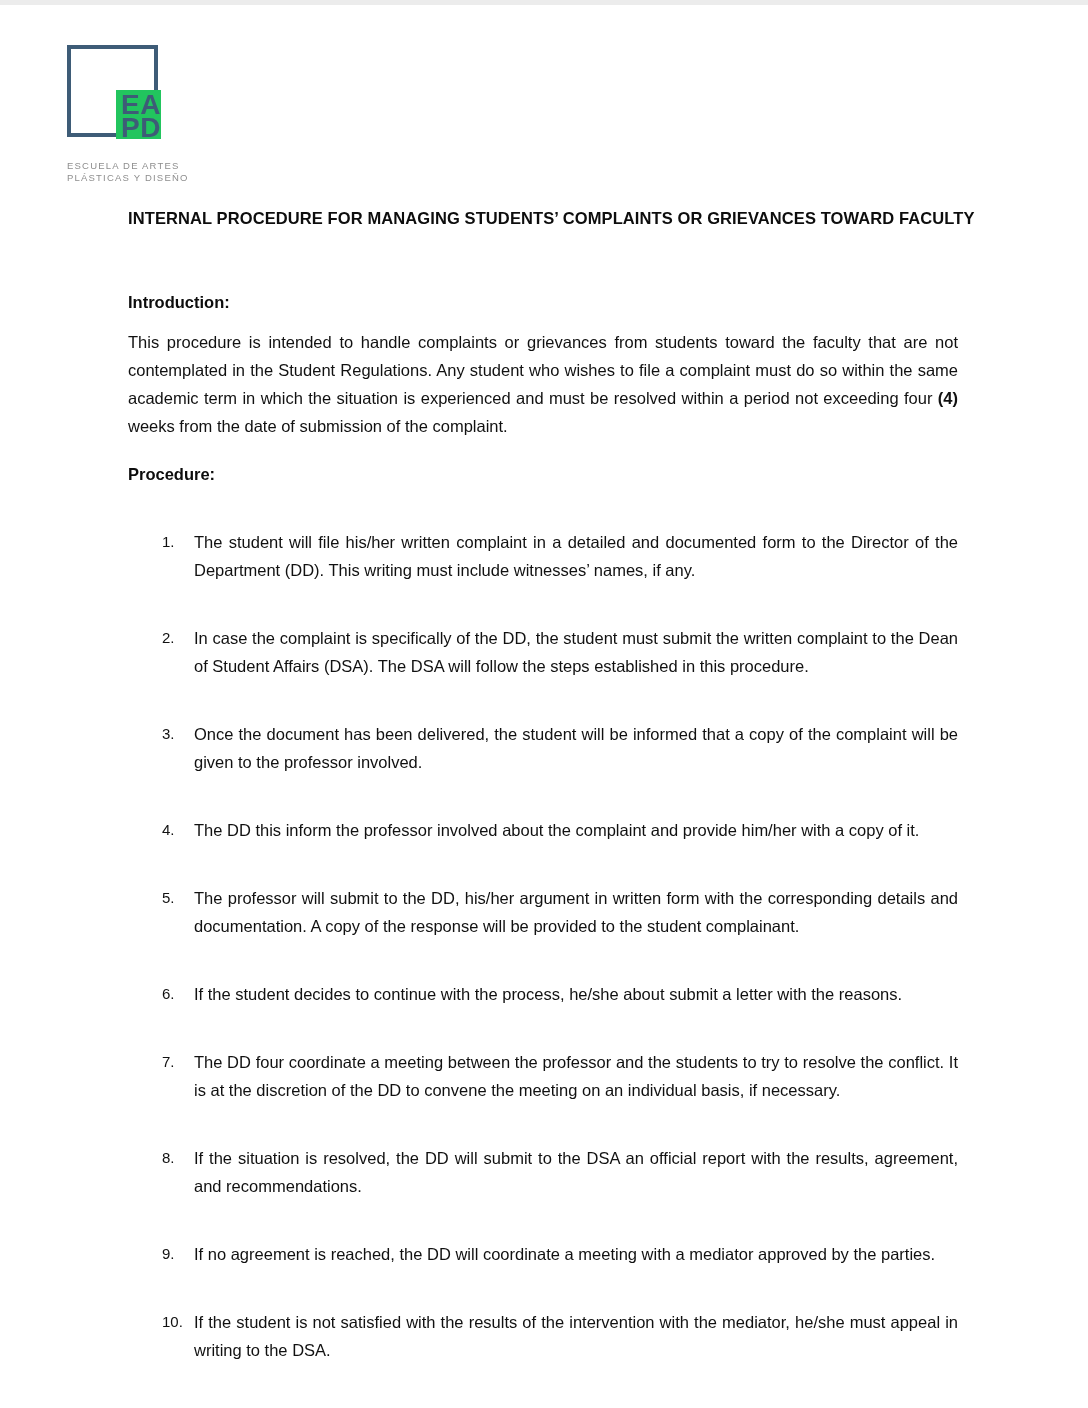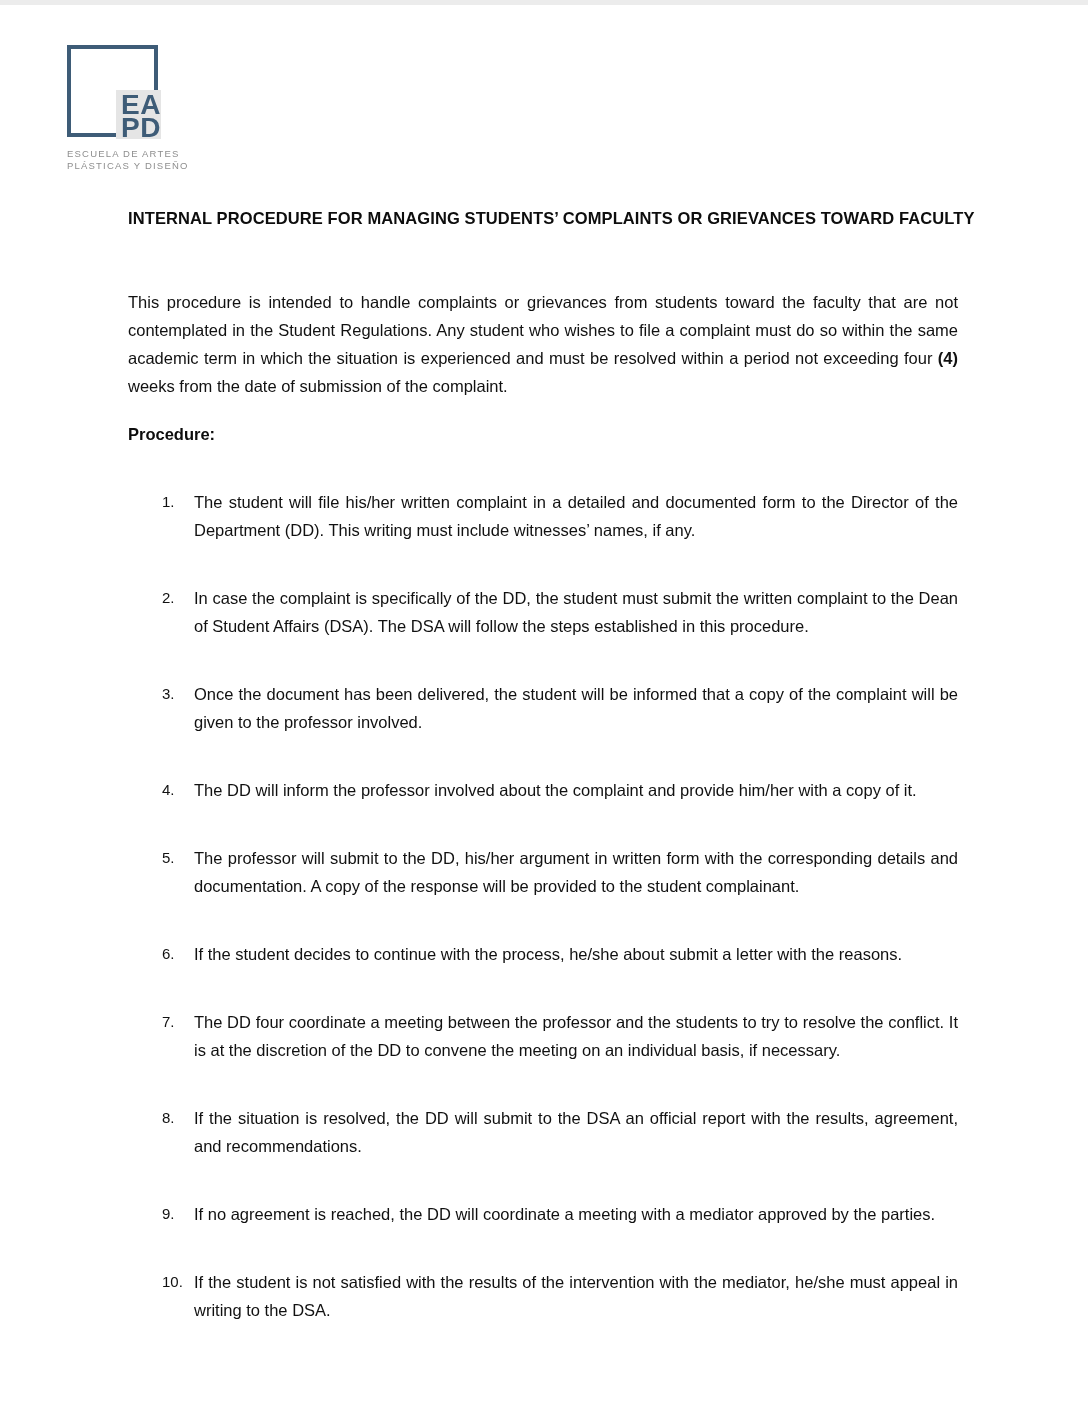--- a/index.html
+++ b/index.html
@@ -21,31 +21,31 @@
   
   .logo { position:absolute; left:67px; top:45px; }
   .logo-square {
     position:relative;
     width:91px; height:92px;
     border:4px solid #3e5c77;
   }
   .logo-acronym {
     position:absolute;
     right:-7px; bottom:-6px;
-    background:#e5e5e5;
+    background:#22c55e;
     padding-left:5px; padding-top:3px;
     display:flex; flex-direction:column; align-items:flex-end;
     font-weight:700;
     font-size:28px;
     line-height:23px;
     letter-spacing:0.5px;
     color:#3e5c77;
   }
   .logo-subtitle {
-    margin-top:11px;
+    margin-top:23px;
     font-size:9.5px;
     line-height:12px;
     letter-spacing:1.2px;
     color:#8e8e8e;
     white-space:nowrap;
   }
   .logo-subtitle span { display:block; }
 
   
   .content {
@@ -110,41 +110,42 @@
     </div>
     <div class="logo-subtitle">
       <span>ESCUELA DE ARTES</span>
       <span>PLÁSTICAS Y DISEÑO</span>
     </div>
   </div>
 
   <div class="content">
     <h1 class="doc-title">INTERNAL PROCEDURE FOR MANAGING STUDENTS’ COMPLAINTS OR GRIEVANCES TOWARD FACULTY</h1>
 
+    <h2 class="section-heading">Introduction:</h2>
 
     <p class="intro-para"><span>This procedure is intended to handle complaints or grievances from students toward the faculty that are not contemplated in the Student Regulations. Any student who wishes to file a complaint must do so within the same academic term in which the situation is experienced and must be resolved within a period not exceeding four </span><strong>(4)</strong><span> weeks from the date of submission of the complaint.</span></p>
 
     <h2 class="section-heading heading-spacer">Procedure:</h2>
 
     <div class="steps" id="steps">
         <div class="step">
           <span class="step-num">1.</span>
           <span class="step-text">The student will file his/her written complaint in a detailed and documented form to the Director of the Department (DD). This writing must include witnesses’ names, if any.</span>
         </div>
         <div class="step">
           <span class="step-num">2.</span>
           <span class="step-text">In case the complaint is specifically of the DD, the student must submit the written complaint to the Dean of Student Affairs (DSA). The DSA will follow the steps established in this procedure.</span>
         </div>
         <div class="step">
           <span class="step-num">3.</span>
           <span class="step-text">Once the document has been delivered, the student will be informed that a copy of the complaint will be given to the professor involved.</span>
         </div>
         <div class="step">
           <span class="step-num">4.</span>
-          <span class="step-text">The DD will inform the professor involved about the complaint and provide him/her with a copy of it.</span>
+          <span class="step-text">The DD this inform the professor involved about the complaint and provide him/her with a copy of it.</span>
         </div>
         <div class="step">
           <span class="step-num">5.</span>
           <span class="step-text">The professor will submit to the DD, his/her argument in written form with the corresponding details and documentation. A copy of the response will be provided to the student complainant.</span>
         </div>
         <div class="step">
           <span class="step-num">6.</span>
           <span class="step-text">If the student decides to continue with the process, he/she about submit a letter with the reasons.</span>
         </div>
         <div class="step">

